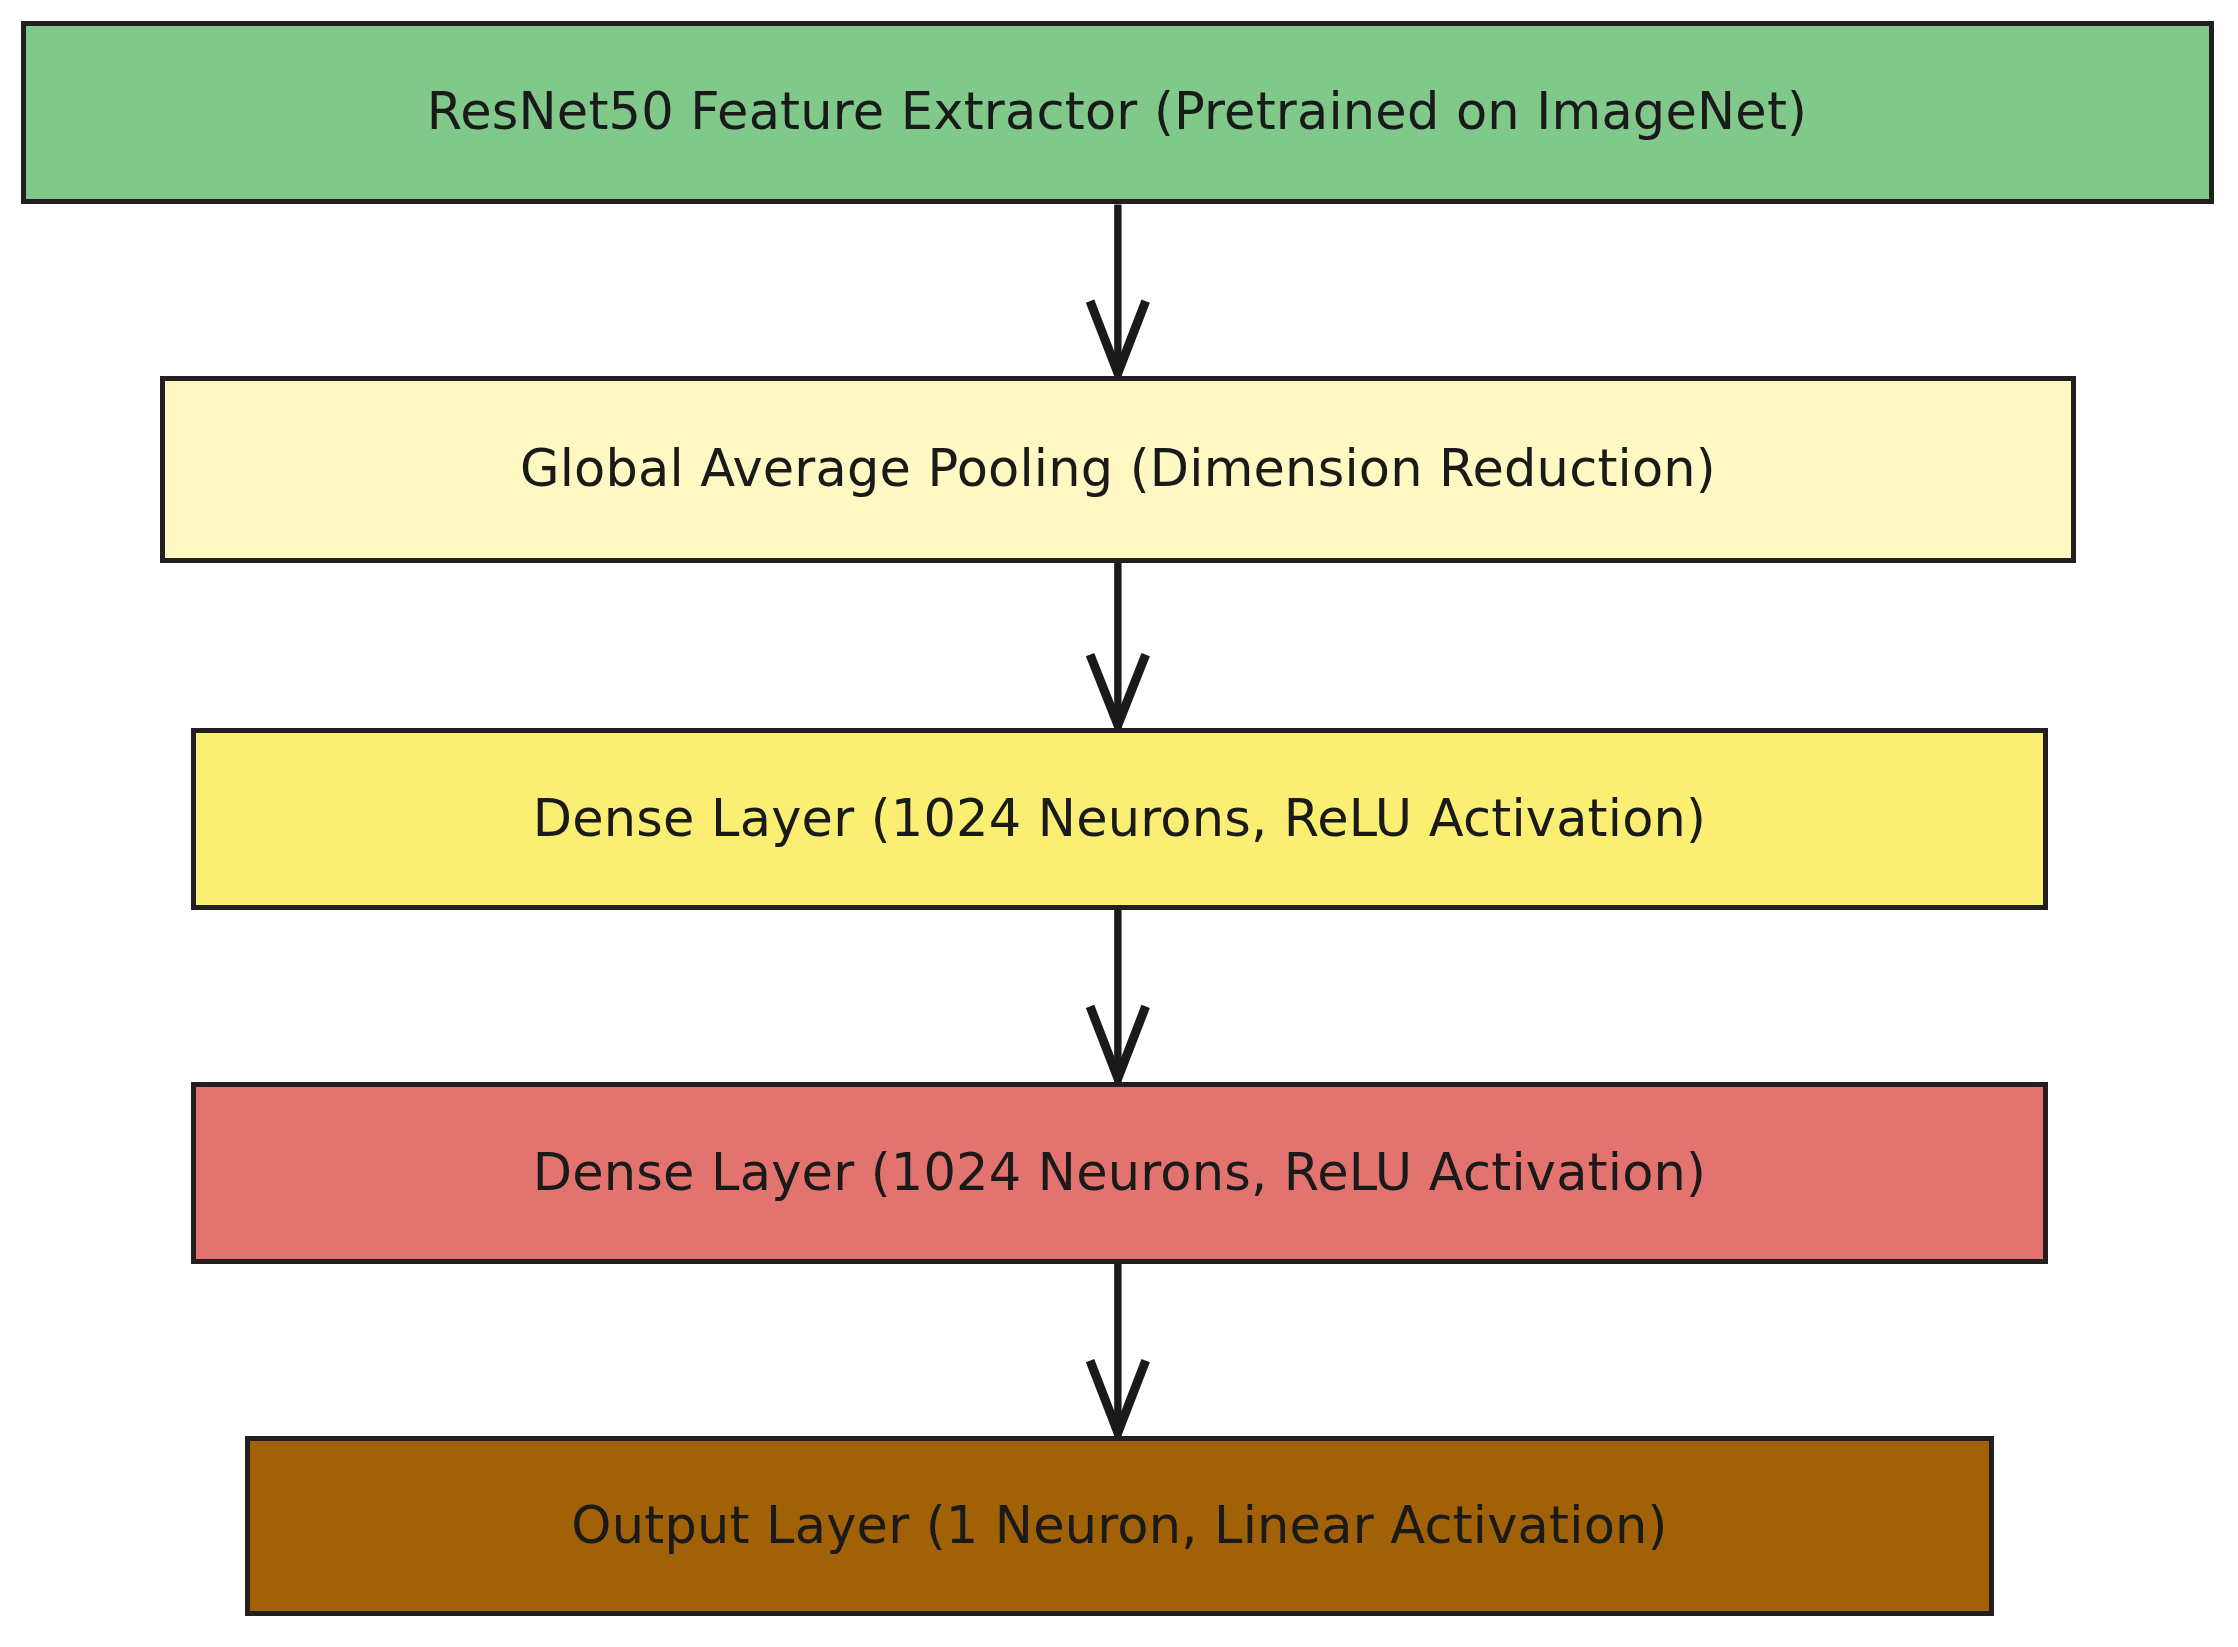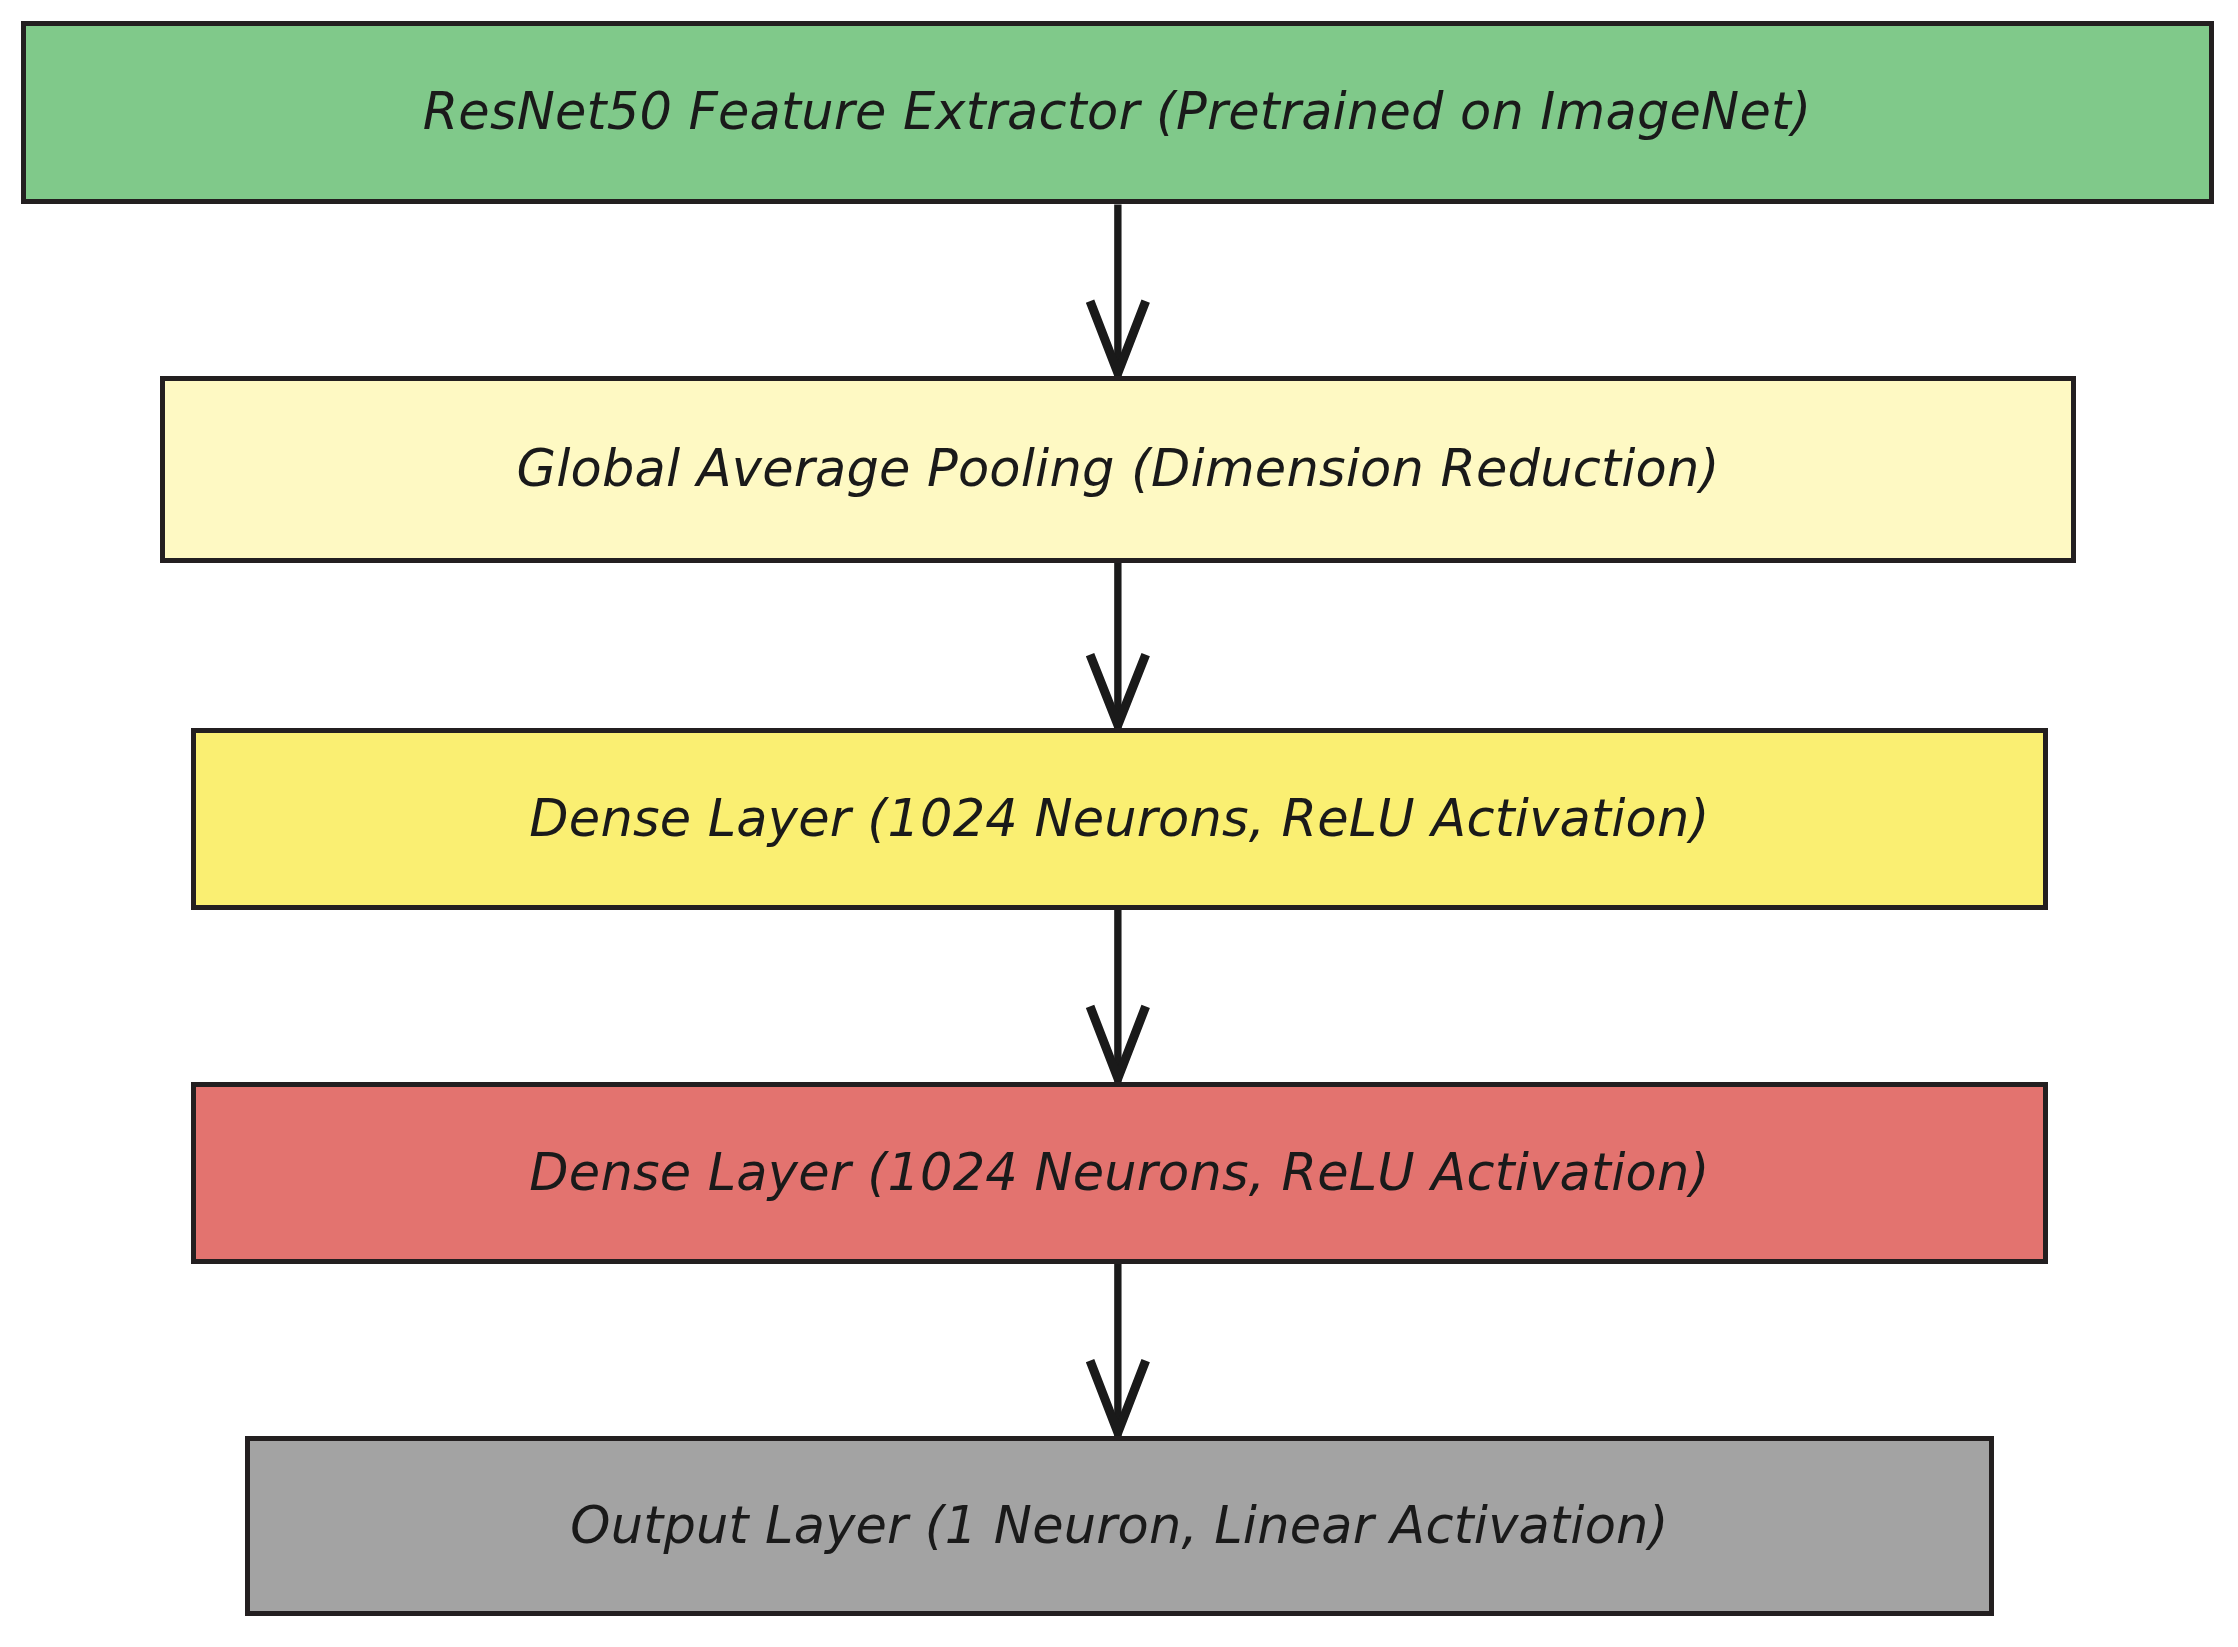--- a/index.html
+++ b/index.html
@@ -10,21 +10,20 @@
   }
   body {
     font-family: "DejaVu Sans", sans-serif;
   }
   #canvas {
     position: relative;
     width: 2239px;
     height: 1647px;
     background: #ffffff;
     overflow: hidden;
-    font-style: italic;
   }
   .node {
     position: absolute;
     box-sizing: border-box;
     border: 5.7px solid #231f20;
     display: flex;
     align-items: center;
     justify-content: center;
     color: #1a1a1a;
     font-size: 51px;
@@ -104,18 +103,18 @@
   </div>
 
   <div class="node" id="node-2" style="background-color: rgb(250, 239, 114); border-color: rgb(35, 31, 32); color: rgb(26, 26, 26);">
     <span class="node-label">Dense Layer (1024 Neurons, ReLU Activation)</span>
   </div>
 
   <div class="node" id="node-3" style="background-color: rgb(227, 115, 111); border-color: rgb(35, 31, 32); color: rgb(26, 26, 26);">
     <span class="node-label">Dense Layer (1024 Neurons, ReLU Activation)</span>
   </div>
 
-  <div class="node" id="node-4" style="background-color: #a3a3a3; border-color: rgb(35, 31, 32); color: rgb(26, 26, 26);">
+  <div class="node" id="node-4" style="background-color: #a16207; border-color: rgb(35, 31, 32); color: rgb(26, 26, 26);">
     <span class="node-label">Output Layer (1 Neuron, Linear Activation)</span>
   </div>
 
 </div>
 
 
 </body></html>

